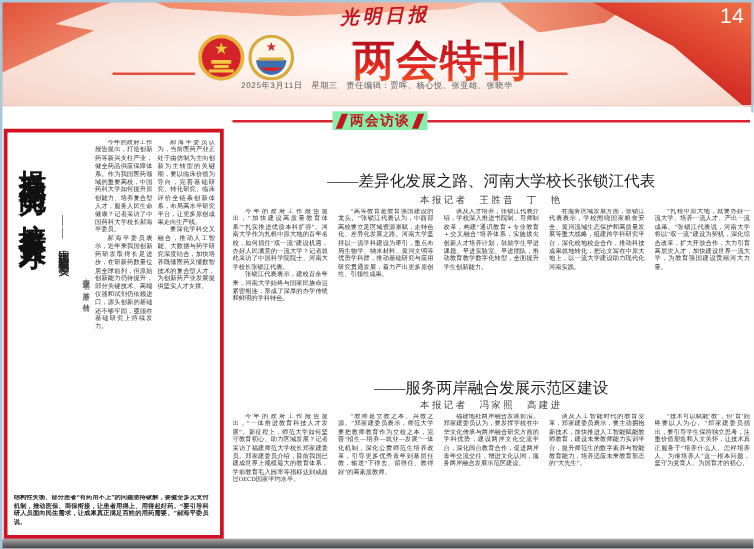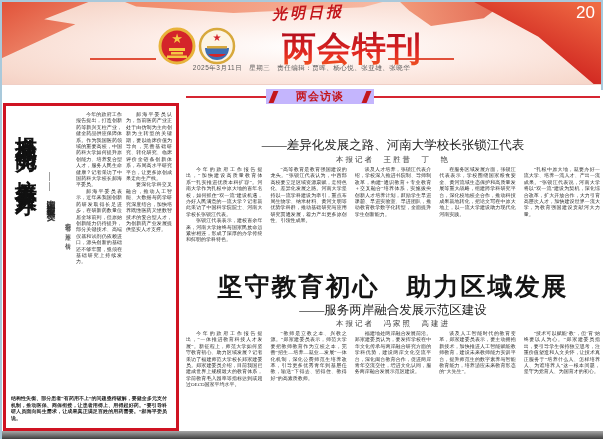--- a/index.html
+++ b/index.html
@@ -51,21 +51,21 @@
   .lb-col{position:absolute;top:6px;height:280px;width:46px;overflow:hidden;
           font-size:5px;line-height:6.4px;text-align:justify;color:#2d2d2d;}
   #lb-col-0{left:70px;} #lb-col-1{left:120px;}
   #lb-footer{position:absolute;left:5px;top:290px;width:156px;height:26px;overflow:hidden;
              font-size:5px;line-height:6.6px;text-align:justify;color:#1e1e1e;font-weight:600;}
 
   
   #main{position:absolute;left:186px;top:86px;width:414px;height:345px;}
   #tagline{position:absolute;left:0;top:3px;width:414px;height:16px;}
   #tagline .rule{position:absolute;left:0;right:0;top:7px;height:1.5px;background:#d62531;}
-  #tag-box{position:absolute;left:80px;top:0;background:#c4b5fd;padding:0 5px;display:flex;align-items:center;gap:20px;}
+  #tag-box{position:absolute;left:80px;top:0;background:#86efac;padding:0 5px;display:flex;align-items:center;gap:4px;}
   .tag-slash{display:inline-block;width:5px;height:12px;background:#c3161c;transform:skewX(-22deg);}
   #tag-text{font-family:"Liberation Sans",sans-serif;font-size:11px;font-weight:bold;color:#c3161c;letter-spacing:1px;}
 
   .a-title{position:absolute;left:0;width:414px;text-align:center;font-weight:900;color:#141414;letter-spacing:2px;}
   #a1-title{top:15px;font-size:26px;}
   #a2-title{top:184px;font-size:25px;}
   .a-sub{position:absolute;left:0;width:414px;text-align:center;font-size:12.5px;color:#1c1c1c;}
   #a1-sub{top:51px;} #a2-sub{top:216px;}
   .a-by{position:absolute;left:0;width:414px;text-align:center;font-size:7.5px;color:#3c3c3c;letter-spacing:2px;}
   #a1-by{top:69px;} #a2-by{top:233px;}
@@ -85,21 +85,21 @@
 
   <div class="edge" id="edge-l"></div>
   <div class="edge" id="edge-t"></div>
   <div class="edge" id="edge-r"></div>
 
   <div id="hdr">
     <div class="rib" id="rib-tl"></div>
     <div class="rib" id="rib-tm"></div>
     <div class="rib" id="rib-rm"></div>
     <div class="rib" id="rib-tr"></div>
-    <div id="page-num">20</div>
+    <div id="page-num">14</div>
 
     <svg class="emblem" id="emblem-state" width="38" height="46" viewBox="0 0 38 46">
       <circle cx="19" cy="22" r="17" fill="#d4242a" stroke="#e8b33a" stroke-width="3"></circle>
       <text x="19" y="19" font-size="13" text-anchor="middle" fill="#f5c842">★</text>
       <rect x="11" y="24" width="16" height="3" fill="#f5c842"></rect>
       <rect x="13" y="28" width="12" height="2.5" fill="#f5c842"></rect>
       <rect x="9" y="31.5" width="20" height="2.5" fill="#f5c842"></rect>
     </svg>
     <svg class="emblem" id="emblem-cppcc" width="38" height="46" viewBox="0 0 38 46">
       <circle cx="19" cy="22" r="17" fill="#fdf4e3" stroke="#d8a93c" stroke-width="2.5"></circle>
@@ -158,21 +158,20 @@
           <p>谈及人才培养，张锁江代表介绍，学校深入推进书院制、导师制改革，构建“通识教育＋专业教育＋交叉融合”培养体系，实施拔尖创新人才培养计划，鼓励学生早进课题、早进实验室、早进团队，推动教育教学数字化转型，全面提升学生创新能力。</p>
         </div>
       <div class="col">
           <p>在服务区域发展方面，张锁江代表表示，学校围绕国家粮食安全、黄河流域生态保护和高质量发展等重大战略，组建跨学科研究平台，深化校地校企合作，推动科技成果就地转化，把论文写在中原大地上，以一流大学建设助力现代化河南实践。</p>
         </div>
       <div class="col">
           <p>“扎根中原大地，就要办好一流大学、培养一流人才、产出一流成果。”张锁江代表说，河南大学将以“双一流”建设为契机，深化综合改革，扩大开放合作，大力引育高层次人才，加快建设世界一流大学，为教育强国建设贡献河大力量。</p>
         </div>
     </div>
 
-    <div class="a-title" id="a2-title">坚守教育初心　助力区域发展</div>
     <div class="a-sub" id="a2-sub">——服务两岸融合发展示范区建设</div>
     <div class="a-by" id="a2-by">本报记者　冯家照　高建进</div>
     <div class="body-grid" id="a2-body">
       <div class="col">
           <p>今年的政府工作报告提出，“一体推进教育科技人才发展”。新征程上，师范大学如何坚守教育初心、助力区域发展？记者采访了福建师范大学校长郑家建委员。郑家建委员介绍，目前我国已建成世界上规模最大的教育体系，学前教育毛入园率等指标达到或超过OECD国家平均水平。</p>
         </div>
       <div class="col">
           <p>“教师是立教之本、兴教之源。”郑家建委员表示，师范大学要把教师教育作为立校之本，完善“招生—培养—就业—发展”一体化机制，深化公费师范生培养改革，引导更多优秀青年到基层任教，输送“下得去、留得住、教得好”的高素质教师。</p>
         </div>
       <div class="col">

